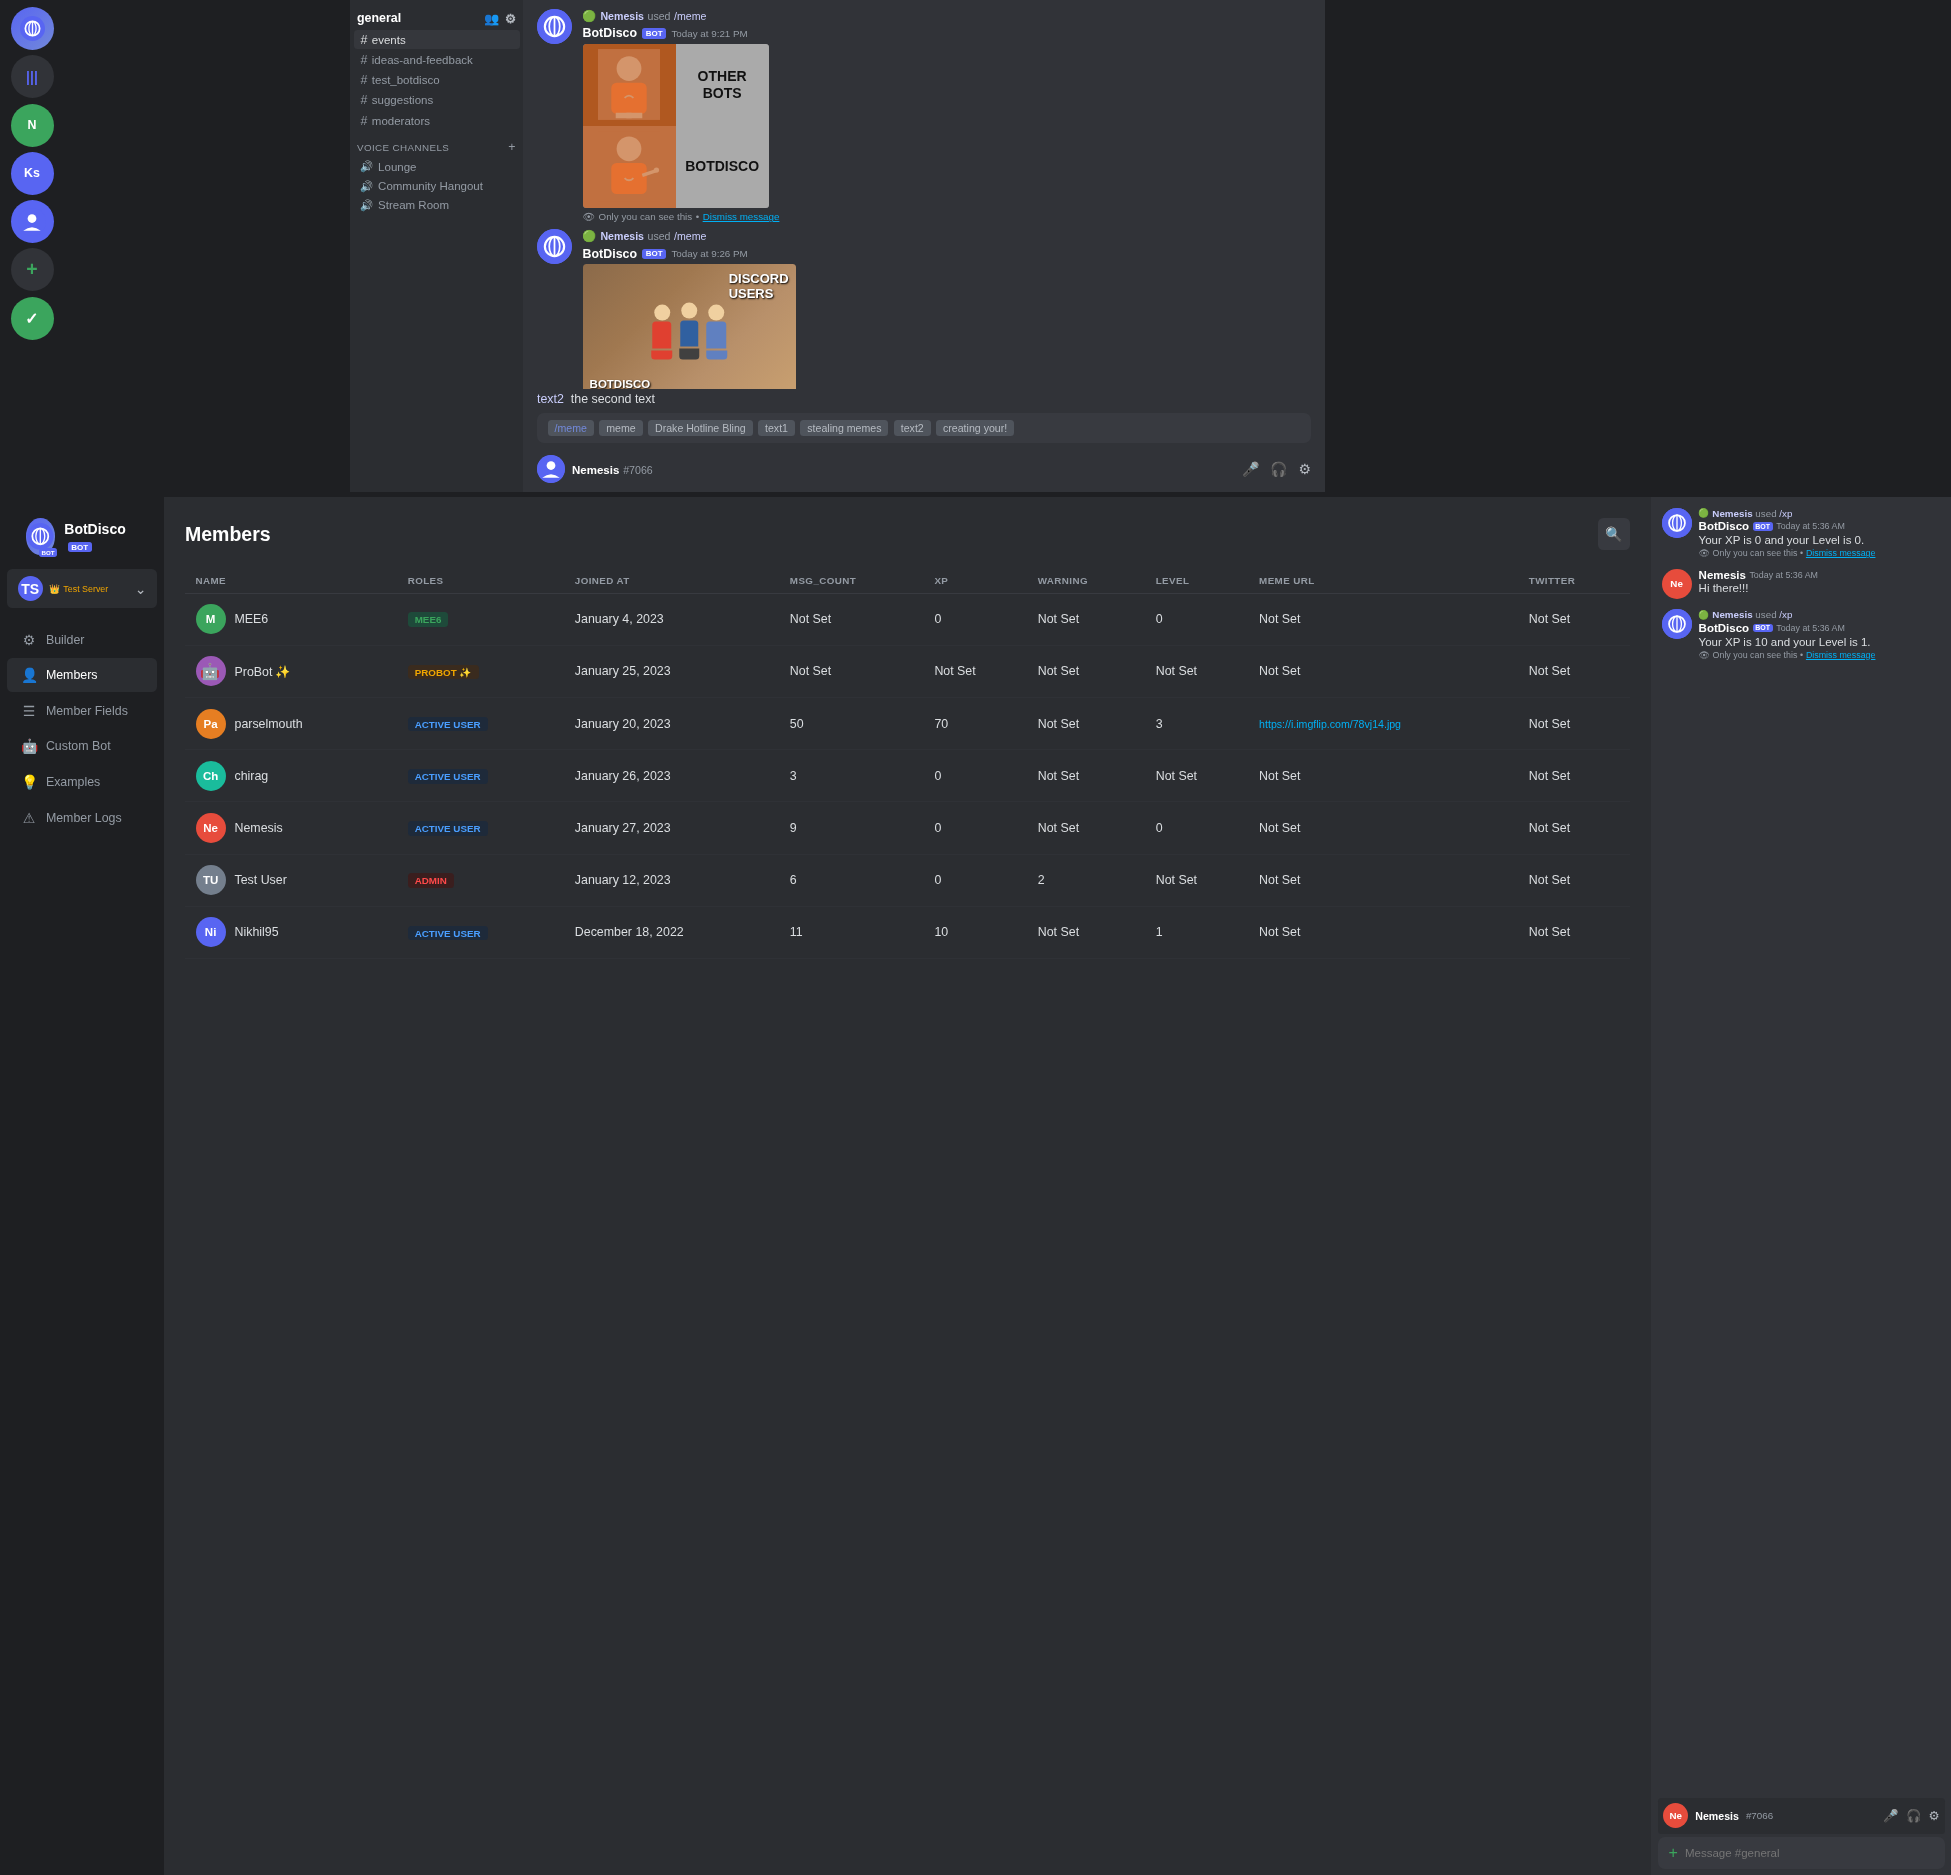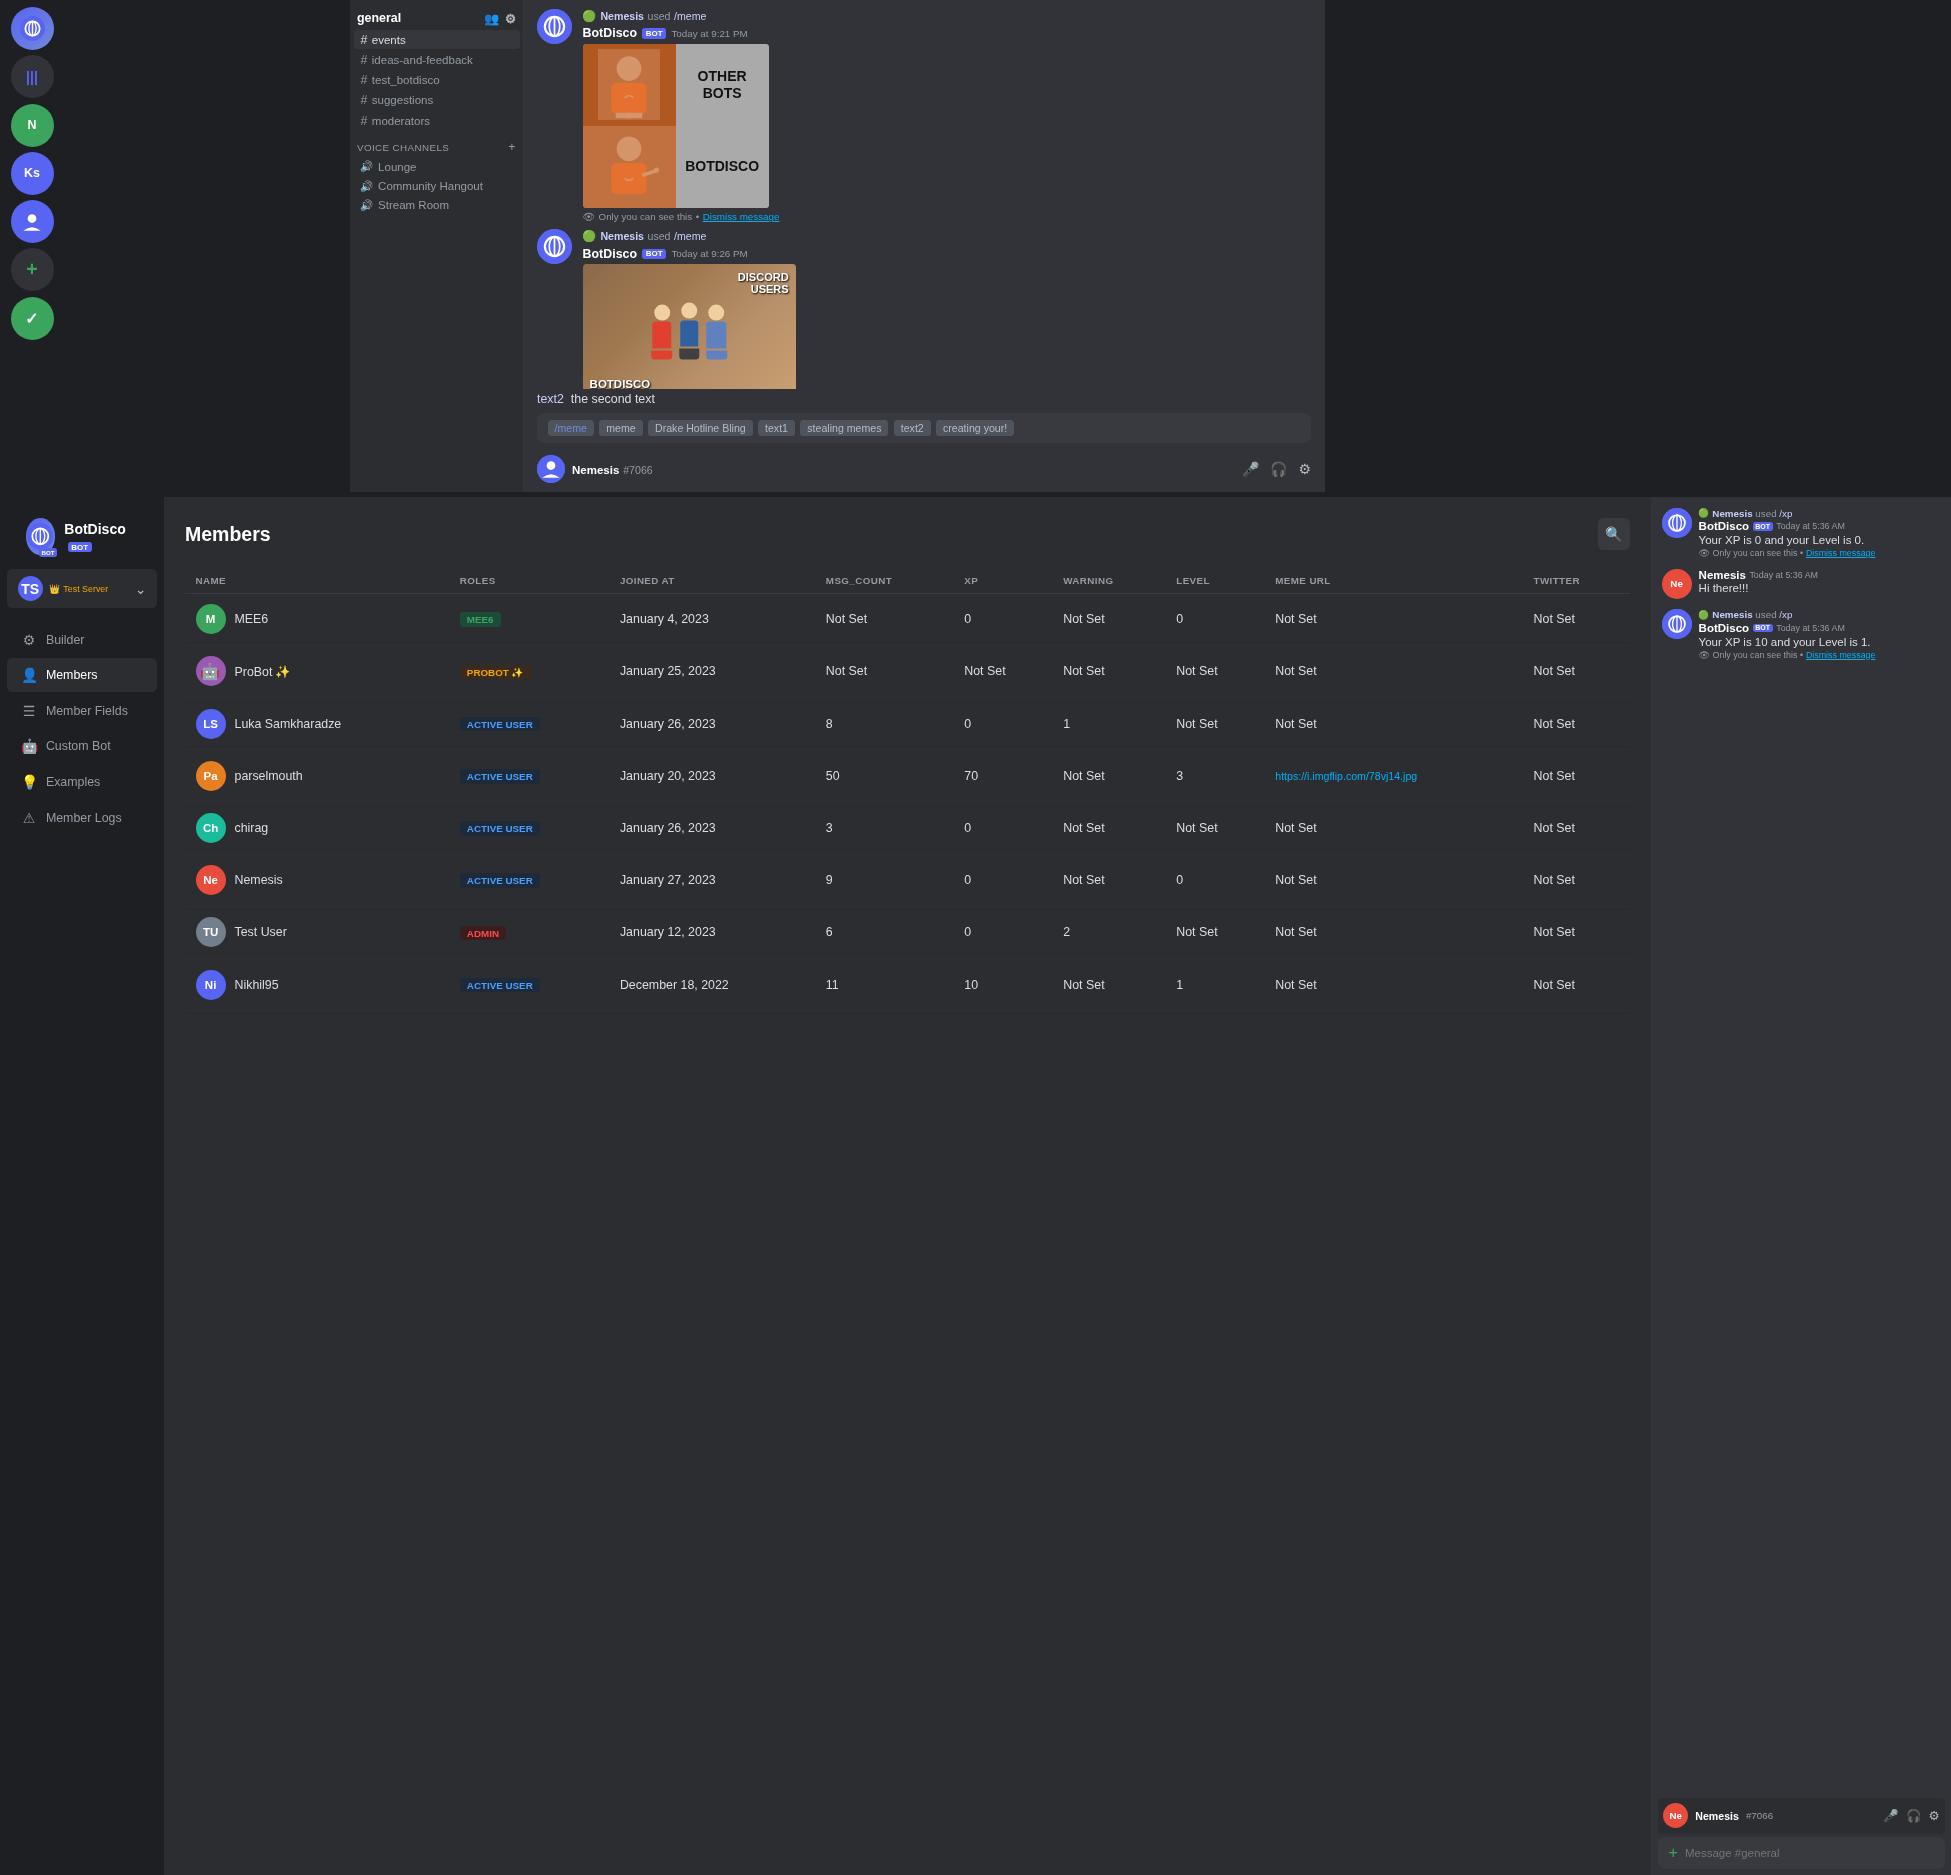--- a/index.html
+++ b/index.html
@@ -760,21 +760,21 @@
                 <div style="width:17.7px;height:26.6px;background:#3060a0;border-radius:3.5px 3.5px 0 0;"></div>
                 <div style="width:19.5px;height:10.6px;background:#404040;border-radius:0 0 3.5px 3.5px;"></div>
               </div>
 
               <div style="display:flex;flex-direction:column;align-items:center;gap:1.8px;">
                 <div style="width:16px;height:16px;border-radius:50%;background:#f0d0a0;"></div>
                 <div style="width:19.5px;height:26.6px;background:#6080c0;border-radius:3.5px 3.5px 0 0;"></div>
                 <div style="width:21px;height:8.9px;background:#6080c0;border-radius:0 0 3.5px 3.5px;"></div>
               </div>
             </div>
-            <div style="position:absolute;top:7px;right:7px;color:white;font-weight:900;font-size:11px;text-shadow:0.9px 0.9px 1.8px black;text-align:right;">DISCORD<br>USERS</div>
+            <div style="position:absolute;top:7px;right:7px;color:white;font-weight:900;font-size:13px;text-shadow:0.9px 0.9px 1.8px black;text-align:left;">DISCORD<br>USERS</div>
             <div style="position:absolute;bottom:7px;left:7px;color:white;font-weight:900;font-size:11.5px;text-shadow:0.9px 0.9px 1.8px black;">BOTDISCO</div>
           </div>
 
         </div>
       </div>
 
     </div>
 
     <div class="text2-row">
       <span class="text2-label">text2</span>
@@ -917,36 +917,20 @@
           <td><span class="role-badge role-probot">PROBOT ✨</span></td>
           <td>January 25, 2023</td>
           <td>Not Set</td>
           <td>Not Set</td>
           <td>Not Set</td>
           <td>Not Set</td>
           <td>Not Set</td>
           <td>Not Set</td>
         </tr>
 
-        <tr>
-          <td>
-            <div class="member-name-cell">
-              <div class="member-avatar av-blue">LS</div>
-              <span>Luka Samkharadze</span>
-            </div>
-          </td>
-          <td><span class="role-badge role-active">ACTIVE USER</span></td>
-          <td>January 26, 2023</td>
-          <td>8</td>
-          <td>0</td>
-          <td>1</td>
-          <td>Not Set</td>
-          <td>Not Set</td>
-          <td>Not Set</td>
-        </tr>
 
         <tr>
           <td>
             <div class="member-name-cell">
               <div class="member-avatar av-orange">Pa</div>
               <span>parselmouth</span>
             </div>
           </td>
           <td><span class="role-badge role-active">ACTIVE USER</span></td>
           <td>January 20, 2023</td>

